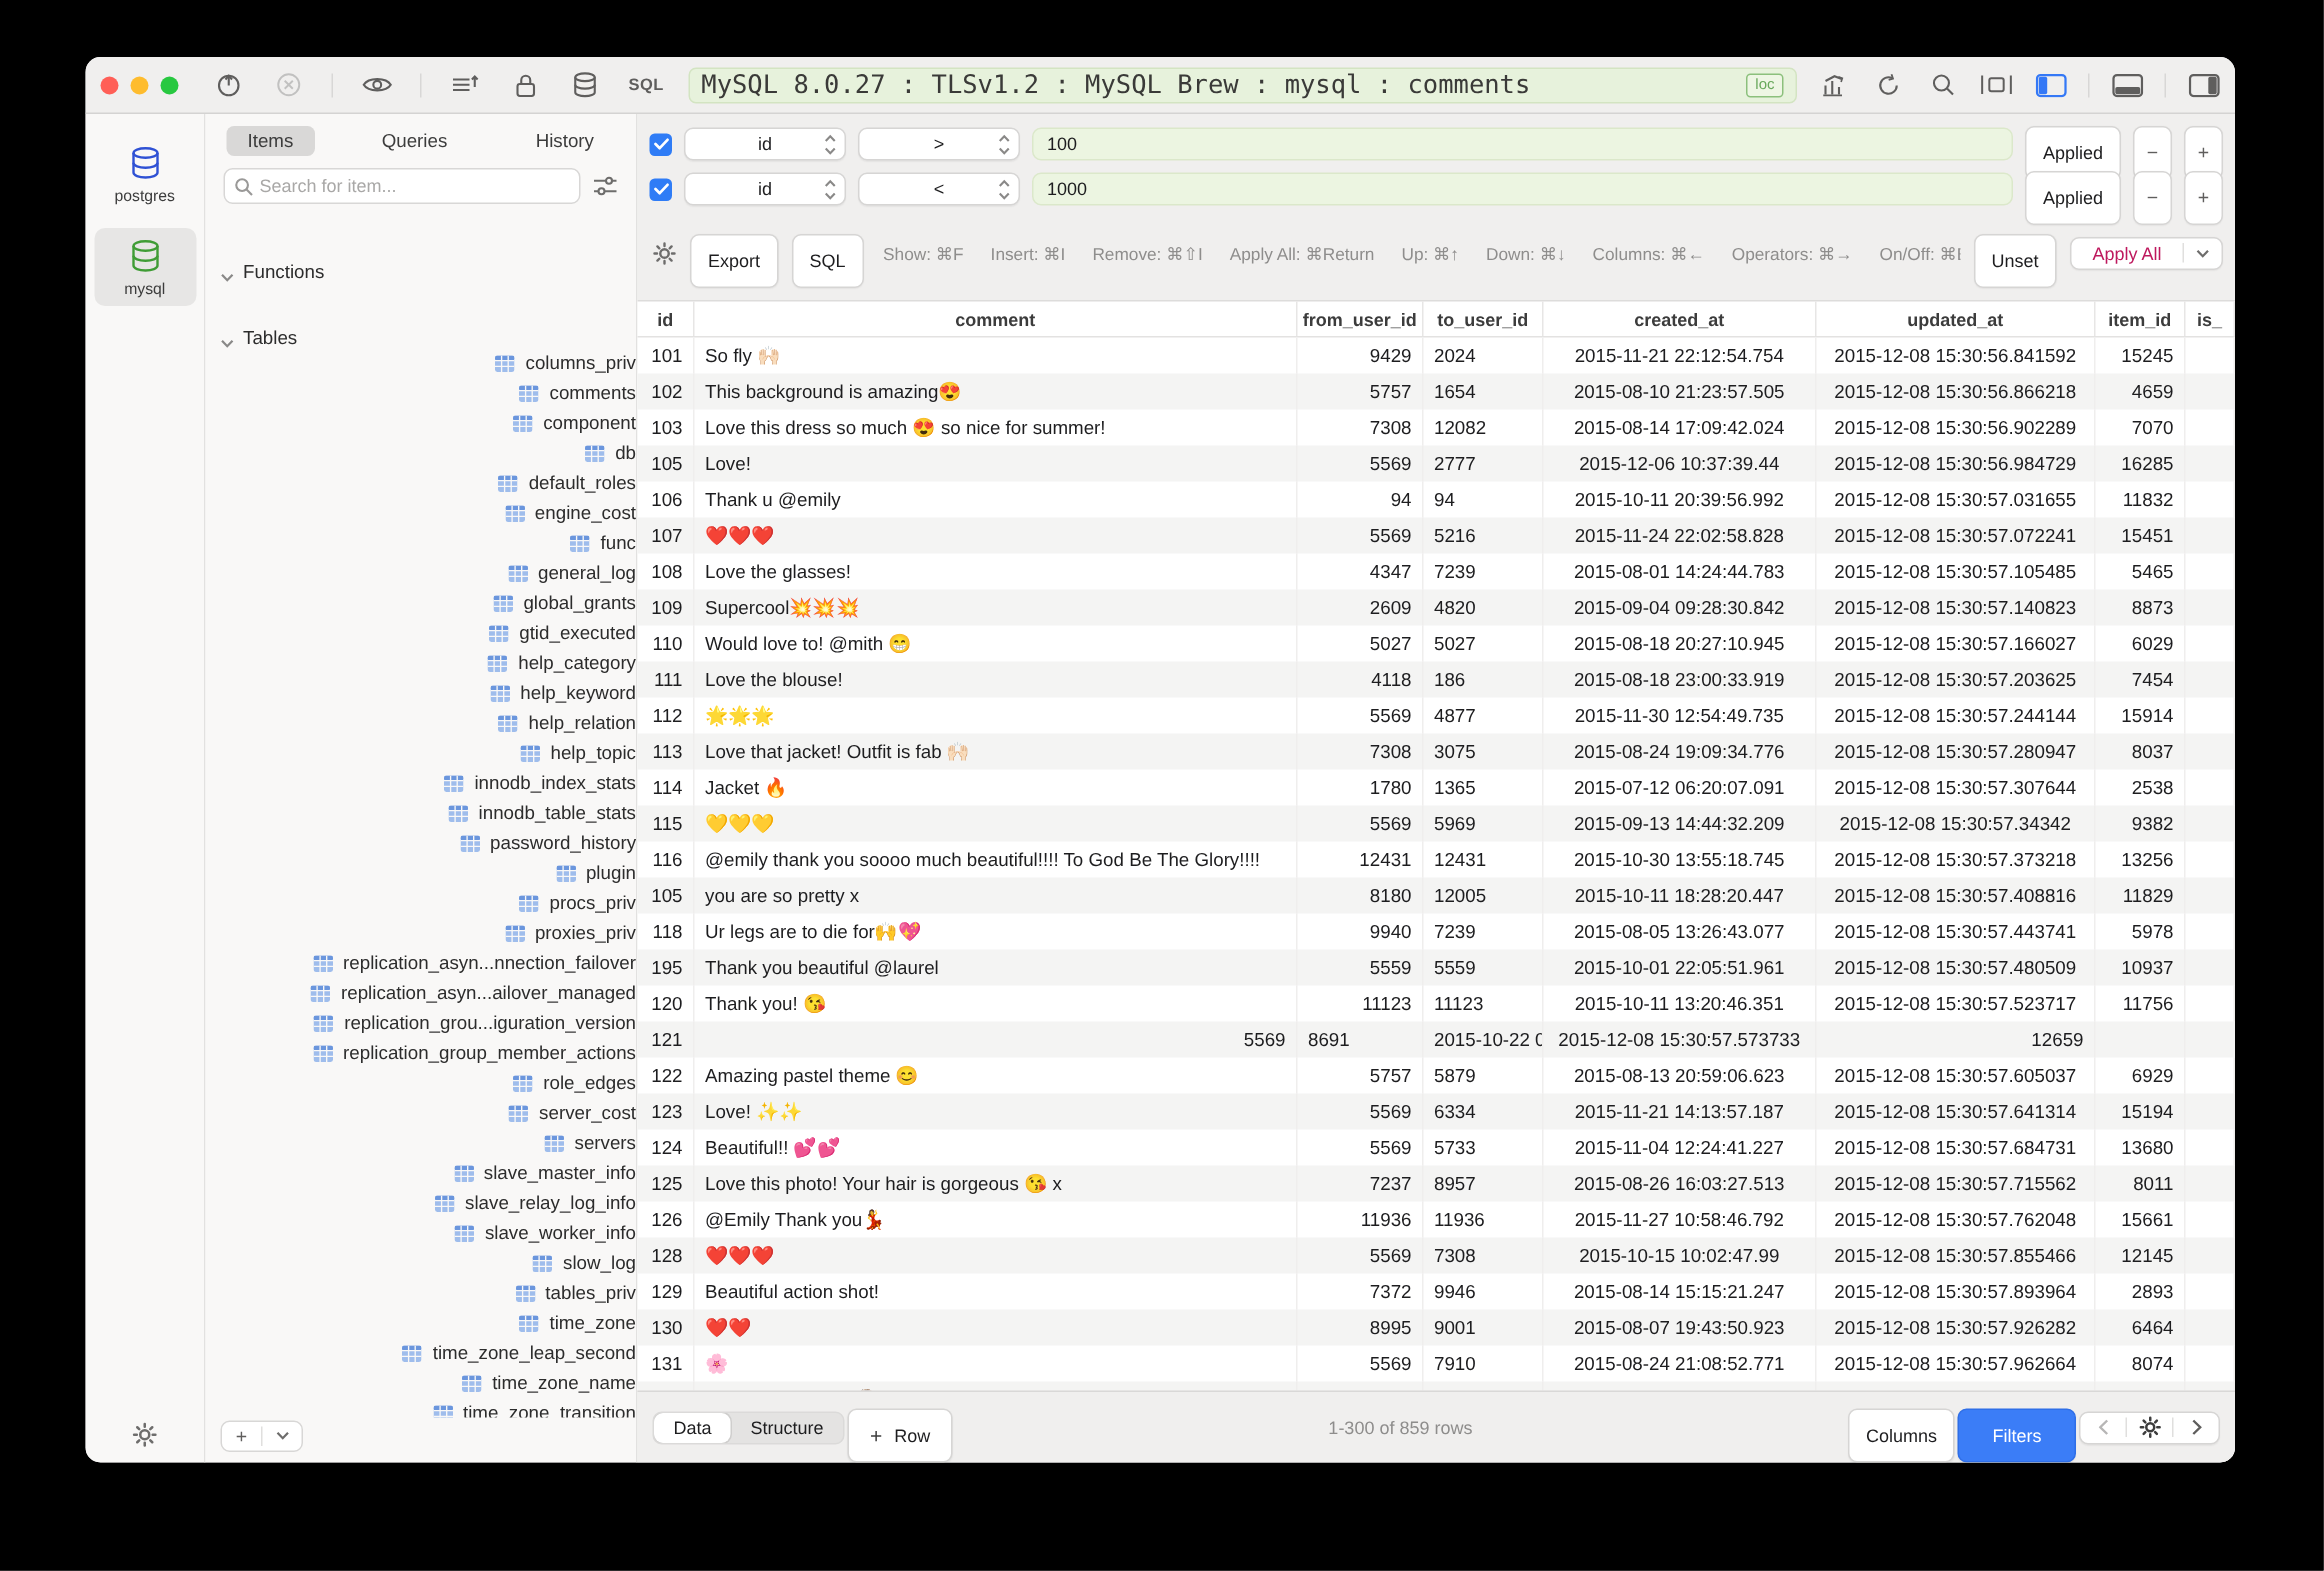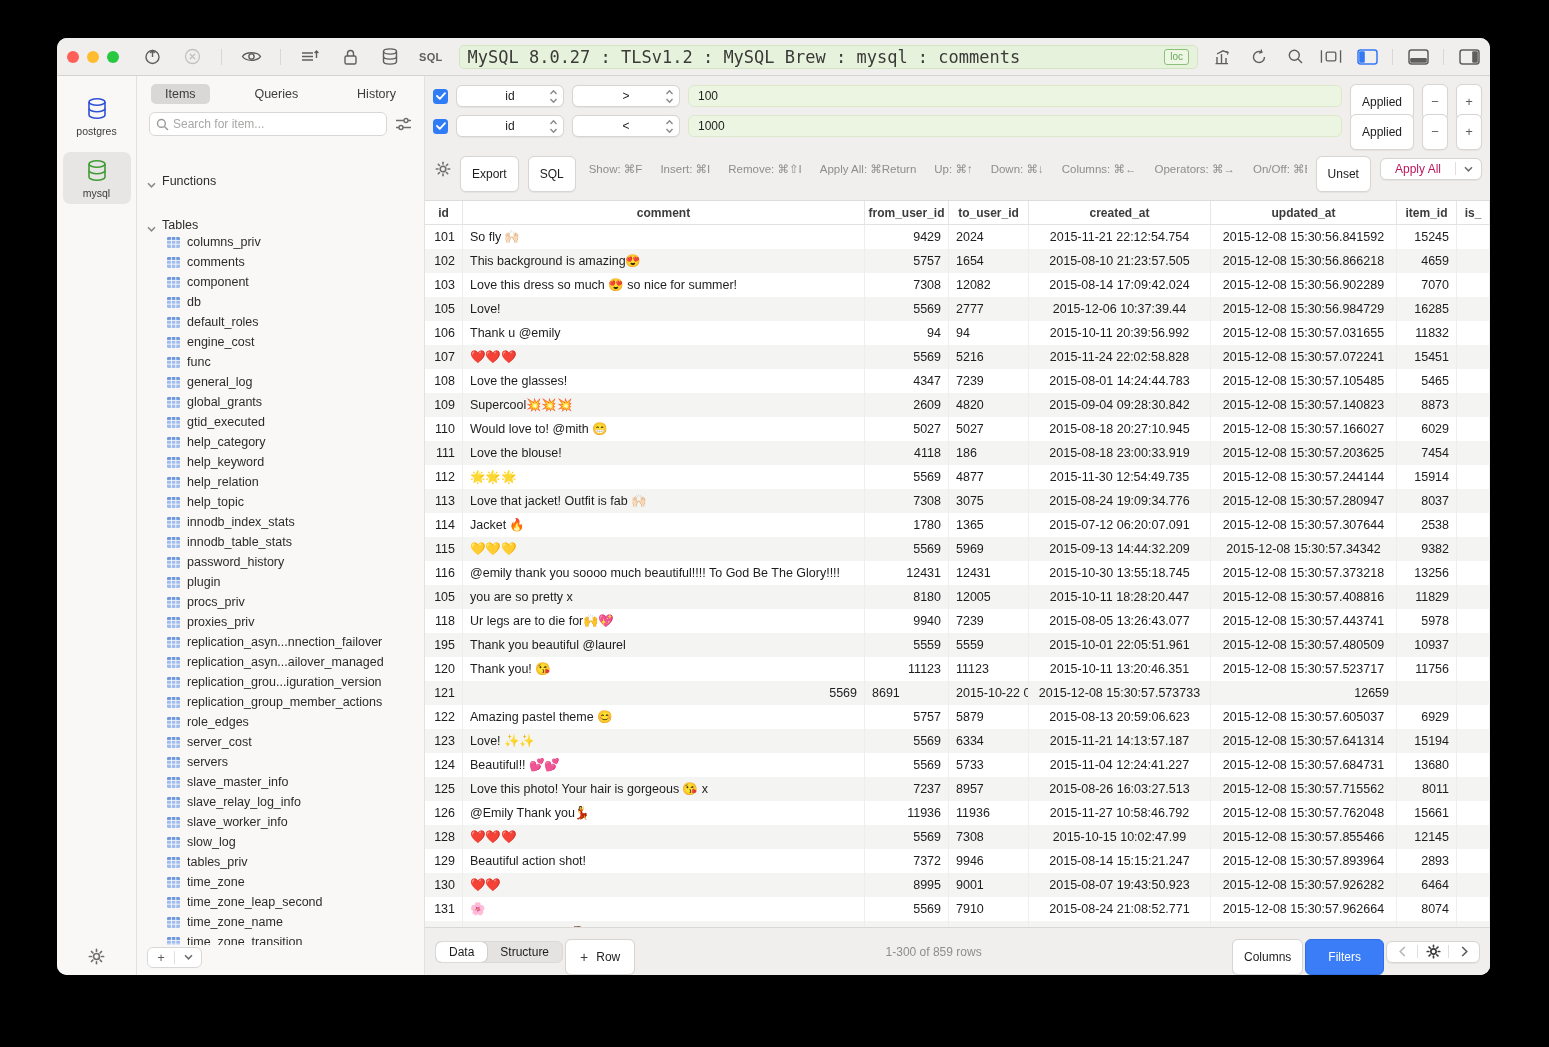--- a/index.html
+++ b/index.html
@@ -40,21 +40,21 @@
   .side-tabs { display:flex; align-items:center; justify-content:space-between; padding:8px 14px 4px; }
   .side-tab { font-size:12.5px; color:#3c3c3c; padding:3px 14px; border-radius:5px; }
   .side-tab.selected { background:#d9d8d7; }
   .search-row { display:flex; align-items:center; gap:8px; padding:4px 12px 6px; }
   .search-box { flex:1; height:24px; background:#fff; border:1px solid #d8d7d6; border-radius:6px; display:flex; align-items:center; padding:0 6px; gap:4px; }
   .search-box input { border:none; outline:none; flex:1; font-size:12px; color:#333; background:transparent; font-family:"Liberation Sans",sans-serif; min-width:0; }
   .search-box input::placeholder { color:#a9a8a7; }
   .tree { flex:1; overflow:hidden; padding-top:2px; }
   .tree-section { display:flex; align-items:flex-end; height:20px; padding-left:10px; gap:6px;margin-top:24px; }
   .tree-section-label { font-size:12.5px; color:#2c2c2c; }
-  .tree-item { display:flex; align-items:center; height:20px; padding-left:30px; gap:7px; }
+  .tree-item { display:flex; align-items:center; height:20px; padding-left:30px; gap:7px;justify-content:flex-end; }
   .tree-label { font-size:12.5px; color:#2c2c2c; white-space:nowrap; }
   .side-footer { flex:0 0 30px; display:flex; align-items:center; padding:0 10px 6px; }
   .mini-group { display:flex; align-items:center; background:#fff; border:1px solid #d8d7d6; border-radius:6px; height:21px; overflow:hidden; }
   .mini-seg { display:flex; align-items:center; justify-content:center; width:26px; height:100%; color:#5f5e5d; font-size:13px; }
   .mini-div { width:1px; height:13px; background:#e0dfde; }
 
   
   .main { flex:1; display:flex; flex-direction:column; min-width:0; min-height:0; background:#f0efee; }
   .filters { padding:9px 8px 0; display:flex; flex-direction:column; gap:8px; }
   .filter-row { display:flex; align-items:center; gap:8px; height:22px; }

